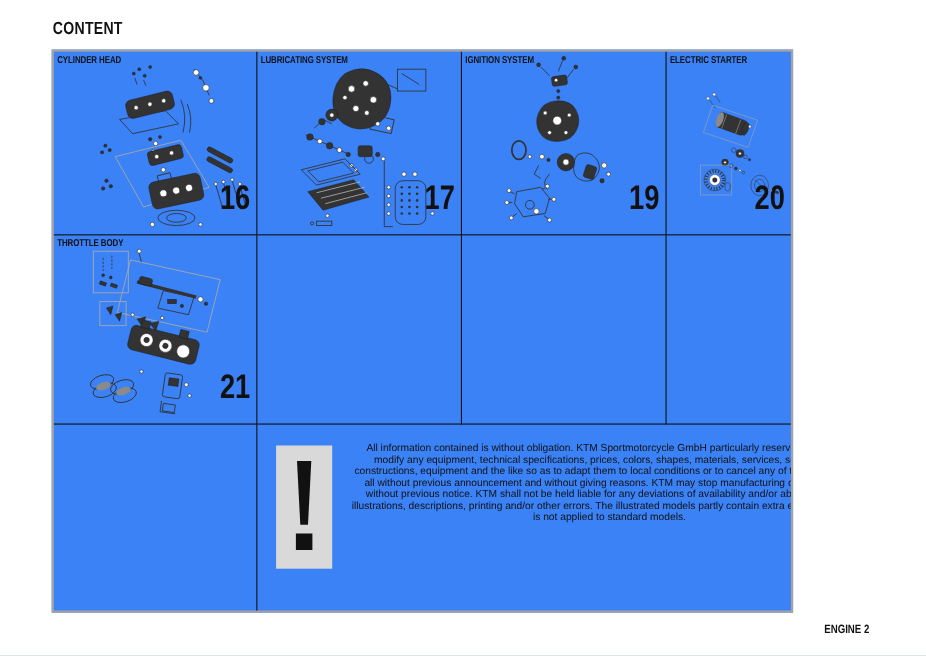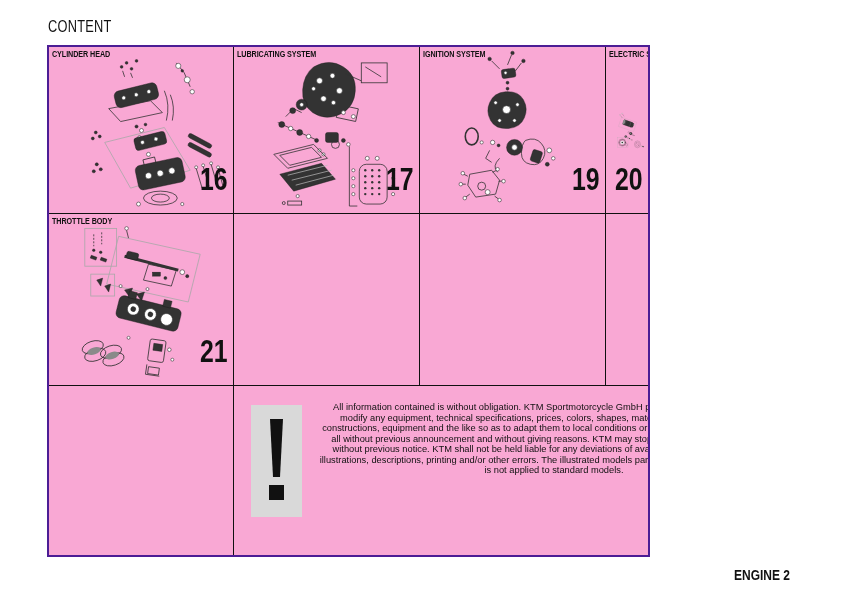--- a/index.html
+++ b/index.html
@@ -1,27 +1,27 @@
 <!DOCTYPE html>
 <html><head>
 <meta charset="utf-8">
 <style>
   html,body{margin:0;padding:0;background:#e8e8e8;}
   #canvas{position:relative;width:842px;height:596px;background:#ffffff;overflow:hidden;
           font-family:"Liberation Sans", sans-serif;color:#111;}
   .cond{transform:scaleX(0.8);transform-origin:left center;white-space:nowrap;display:inline-block;}
   .cond-r{transform:scaleX(0.8);transform-origin:right center;white-space:nowrap;display:inline-block;}
 
-  .hdr-left{position:absolute;left:48px;top:18px;font-size:16px;font-weight:normal;letter-spacing:0.3px;}
+  .hdr-left{position:absolute;left:48px;top:18px;font-size:16px;font-weight:bold;letter-spacing:0.3px;}
   .hdr-right{position:absolute;right:52px;top:18px;font-size:16px;font-weight:bold;text-align:right;}
-  .ftr-right{position:absolute;right:52px;top:566px;font-size:15px;font-weight:bold;text-align:right;}
-
-  .tbl{position:absolute;left:47px;top:45px;width:603px;height:512px;border:2px solid #4c1d95;
+  .ftr-right{position:absolute;right:52px;top:566px;font-size:11px;font-weight:bold;text-align:right;}
+
+  .tbl{position:absolute;left:47px;top:45px;width:674px;height:512px;border:2px solid #a3a3a3;
        box-sizing:border-box;display:grid;grid-template-columns:185px 186px 186px 1fr;
-       grid-template-rows:167px 172px 1fr;background:#f9a8d4;}
+       grid-template-rows:167px 172px 1fr;background:#3b82f6;}
   .cell{position:relative;box-sizing:border-box;overflow:hidden;}
   .br{border-right:1.4px solid #111;}
   .bb{border-bottom:1.4px solid #111;}
   .cell-label{position:absolute;top:2px;left:3px;font-size:9px;font-weight:bold;letter-spacing:-0.1px;z-index:2;}
   .cell-num{position:absolute;right:6px;bottom:18px;font-size:31px;font-weight:bold;line-height:1;z-index:2;margin-left:40px;}
   .diagram{position:absolute;left:0;top:0;width:100%;height:100%;z-index:1;}
 
   .merged{grid-column:2/5;position:relative;}
   .warn-box{position:absolute;left:17px;top:19px;width:51px;height:112px;background:#d9d9d9;}
   .warn-box svg{position:absolute;left:0;top:0;width:100%;height:100%;}

